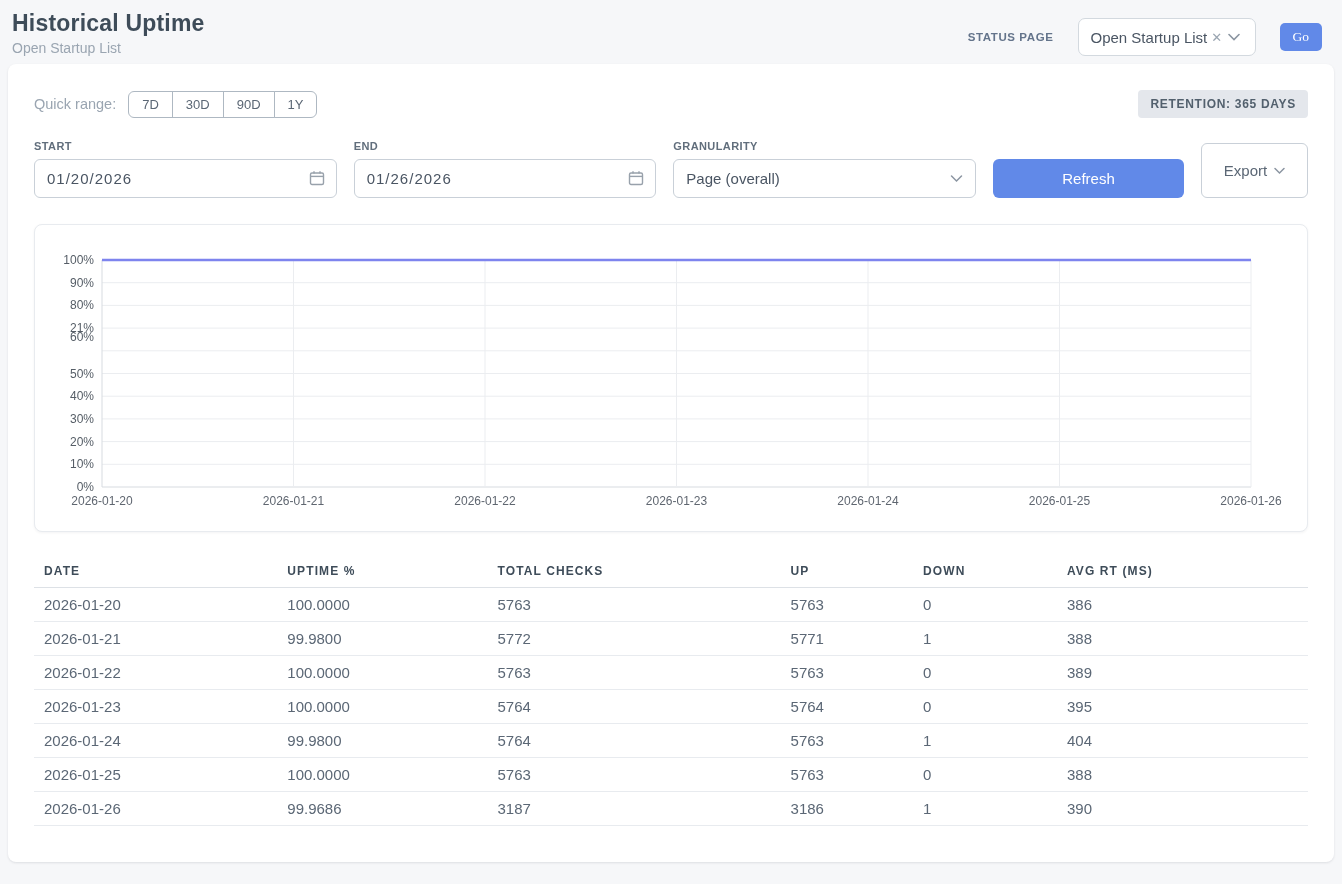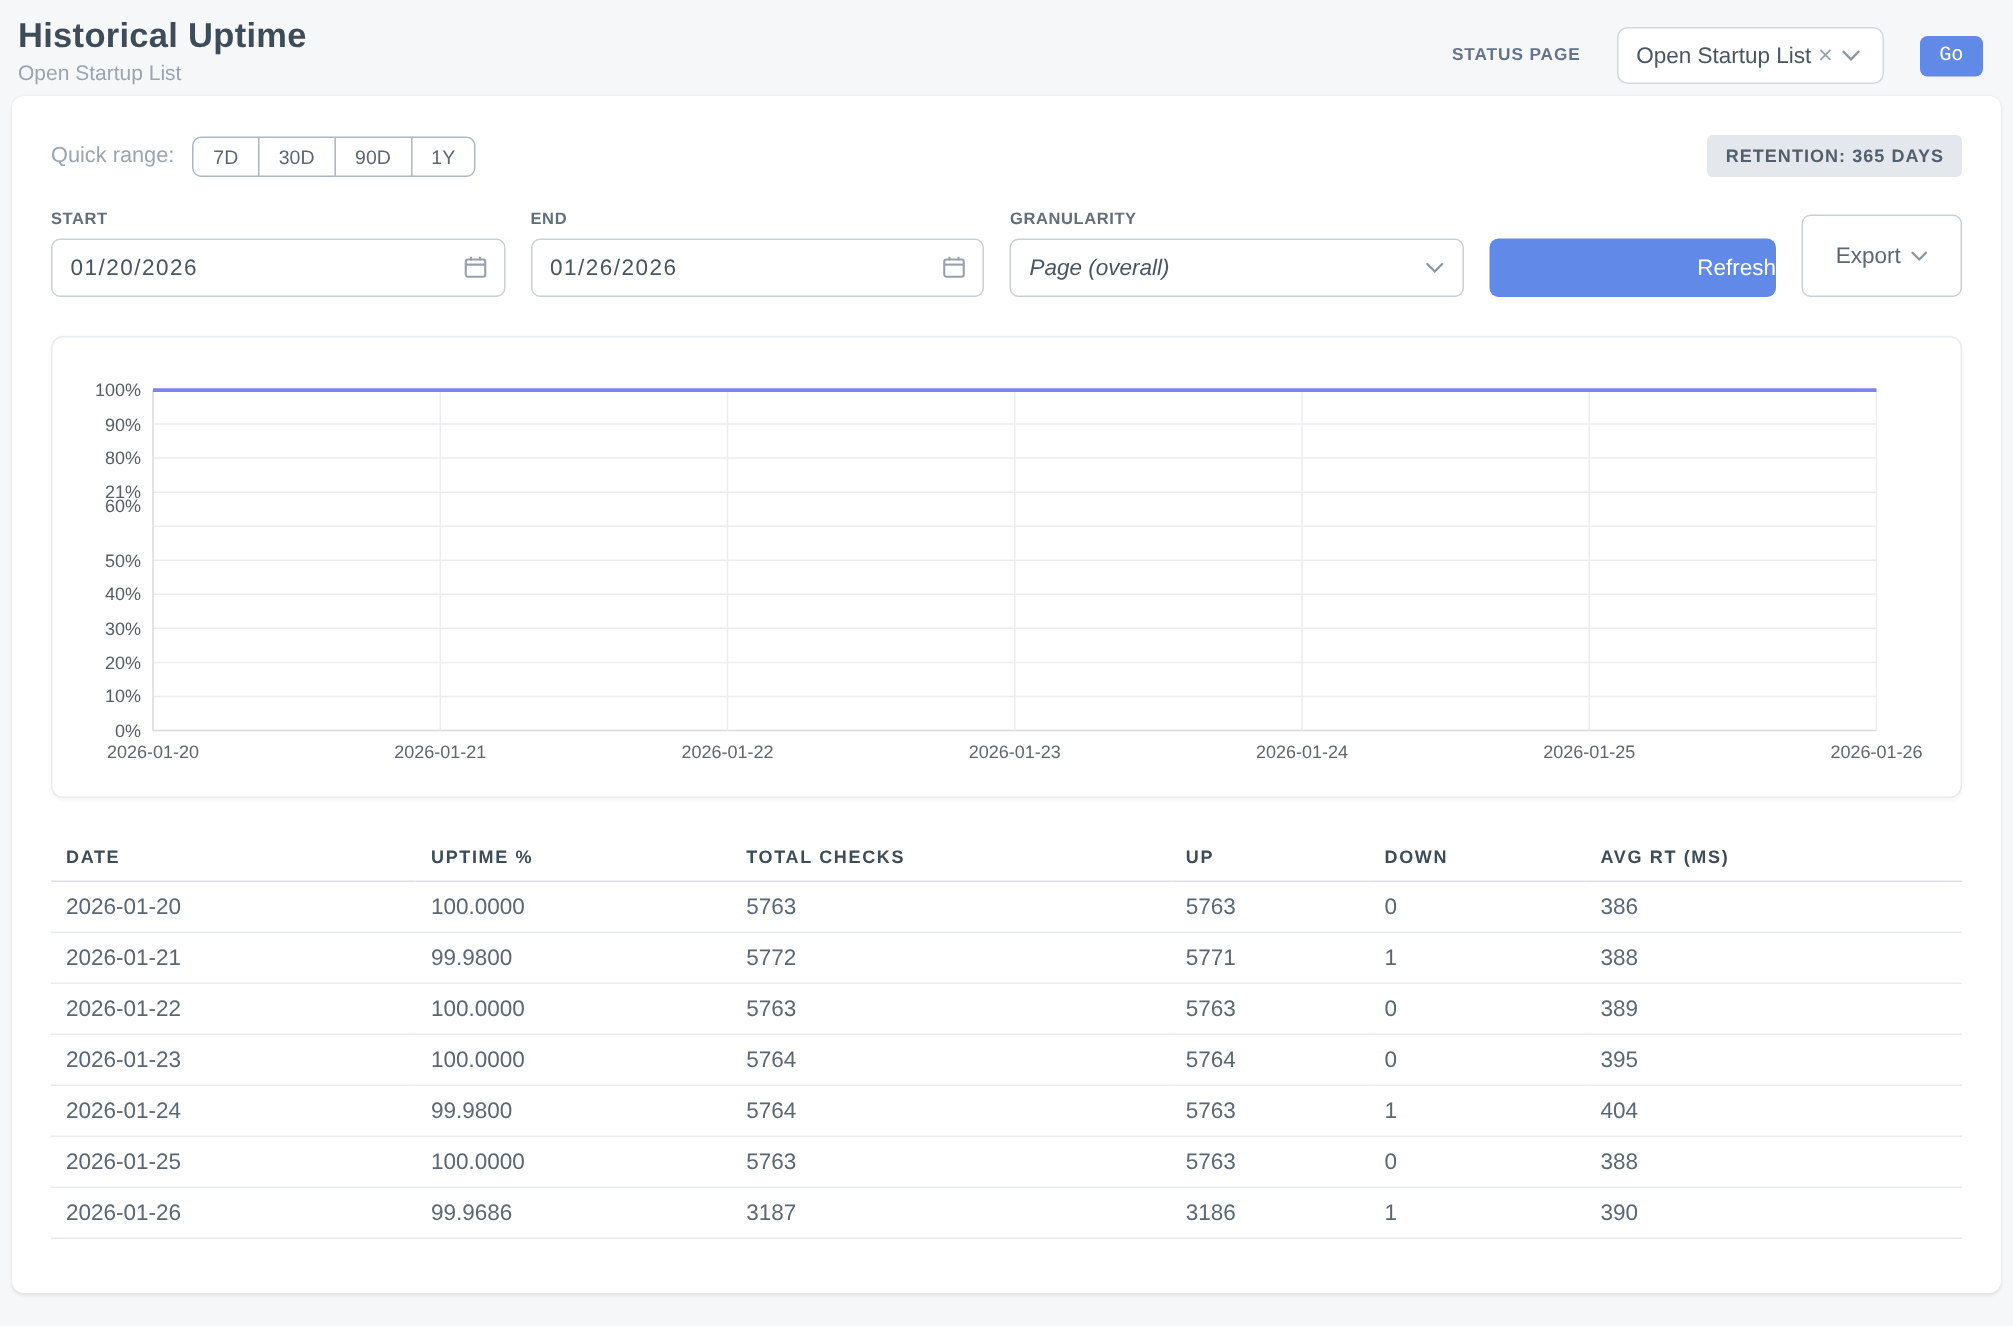--- a/index.html
+++ b/index.html
@@ -24,21 +24,21 @@
   .statuspage-select {
     display: flex; align-items: center; gap: 6px;
     background: #fff; border: 1px solid #d3d9df; border-radius: 7px;
     height: 38px; padding: 0 12px; cursor: pointer; min-width: 178px;
   }
   .statuspage-select .sel-text { font-size: 15px; color: #4a5563; }
   .clear-x { font-size: 13px; color: #9aa5b1; margin-left: -2px; }
   .go-btn {
     background: #6189e8; color: #fff; border: none; border-radius: 5px;
     font-size: 13.5px; padding: 6px 13px; cursor: pointer;
-    font-family: Liberation Mono, monospace;
+    font-family: Liberation Serif, serif;
   }
 
   
   .main-panel {
     background: #fff; margin: 0 8px; border-radius: 8px;
     box-shadow: 0 1px 3px rgba(16,24,40,.07), 0 1px 2px rgba(16,24,40,.04);
     padding: 26px 26px 18px 26px;
     min-height: 798px;
   }
 
@@ -70,24 +70,24 @@
     font-size: 15px; color: #4a5563; padding: 0 12px; width: 100%;
     display: flex; align-items: center; justify-content: space-between;
   }
   .date-wrap { position: relative; }
   .date-wrap input {
     height: 39px; border: 1px solid #c9d0d8; border-radius: 6px; background: #fff;
     font-size: 15px; color: #4a5563; padding: 0 38px 0 12px; width: 100%;
     letter-spacing: 1px; font-family: inherit; outline: none;
   }
   .date-wrap .cal { position: absolute; right: 12px; top: 11px; }
-  .select-ctl { cursor: pointer; font-style: italic; }
+  .select-ctl { cursor: pointer; }
   .refresh-btn {
     background: #6189e8; color: #fff; border: none; border-radius: 6px;
-    width: 191px; height: 39px; font-size: 15px; cursor: pointer; font-family: inherit; text-align: right;
+    width: 191px; height: 39px; font-size: 15px; cursor: pointer; font-family: inherit;
   }
   .export-btn {
     background: #fff; color: #5b6775; border: 1px solid #c9d0d8; border-radius: 6px;
     width: 107px; height: 55px; font-size: 15px; cursor: pointer; font-family: inherit;
     display: flex; align-items: center; justify-content: center; gap: 7px;
   }
 
   
   .chart-card {
     margin-top: 26px; border: 1px solid #e8ebef; border-radius: 8px;

